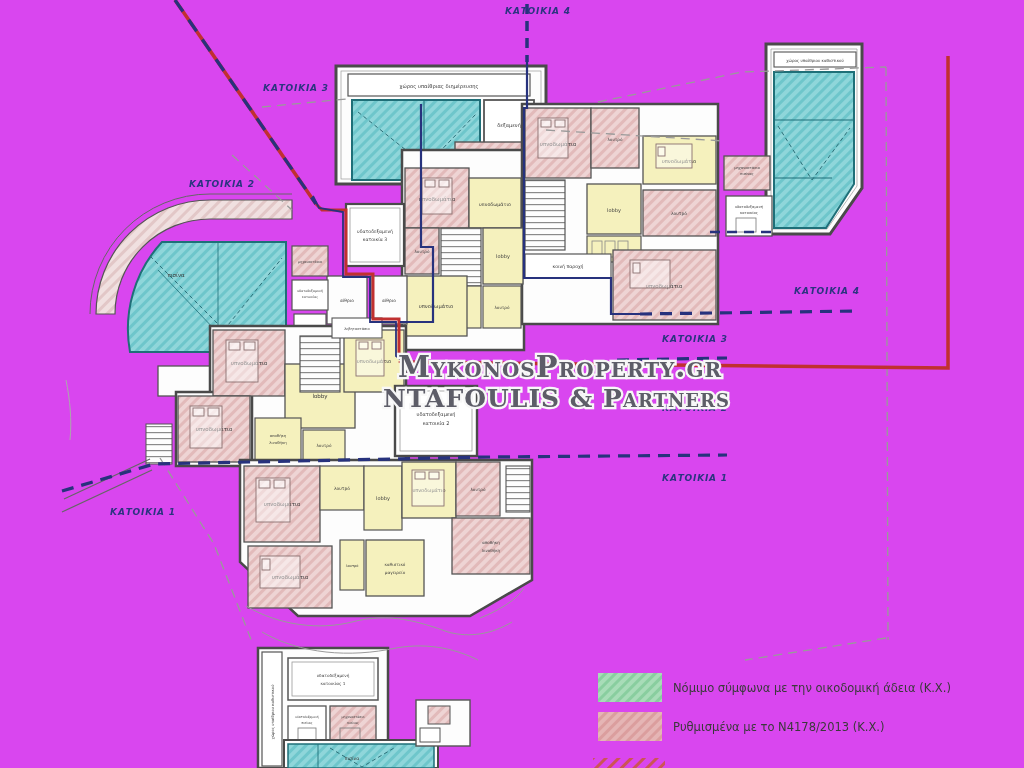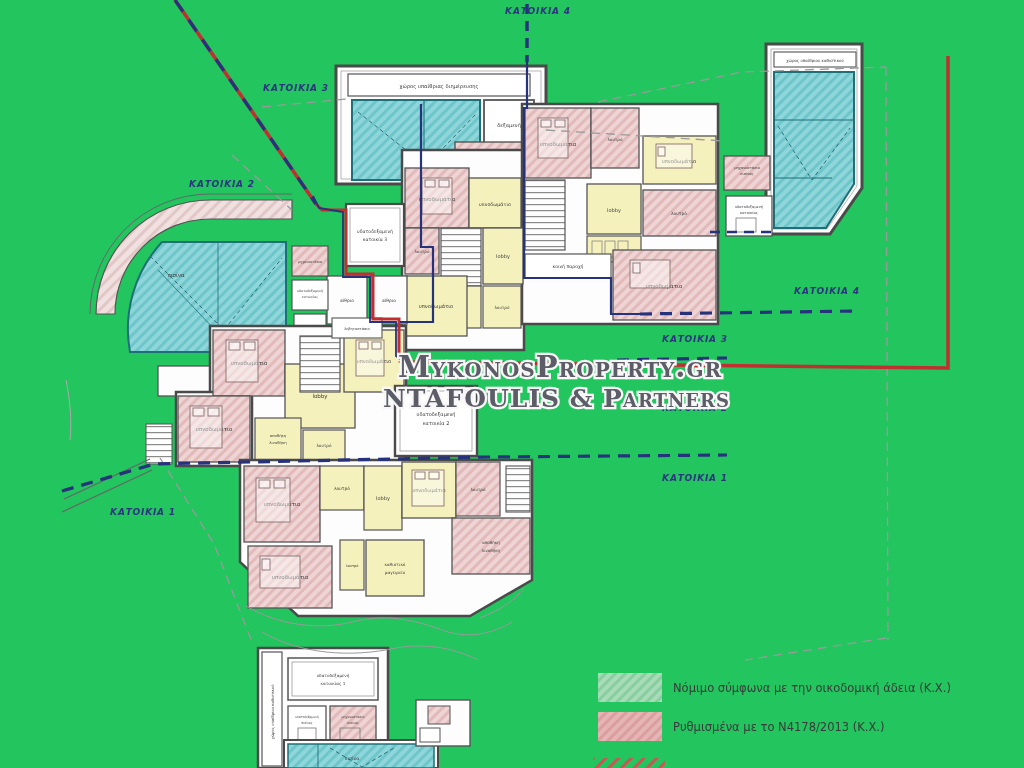--- a/index.html
+++ b/index.html
@@ -1,16 +1,16 @@
 <!DOCTYPE html>
 <html><head>
 <meta charset="utf-8">
 <style>
   html,body{margin:0;padding:0;background:#fff;}
-  #stage{position:relative;width:1024px;height:768px;background:#22c55e;overflow:hidden;
+  #stage{position:relative;width:1024px;height:768px;background:#d946ef;overflow:hidden;
          font-family:"DejaVu Sans","Liberation Sans",sans-serif;}
   svg{display:block}
   .rl{fill:#3c3c3c;text-anchor:middle;font-family:"DejaVu Sans","Liberation Sans",sans-serif;}
   .zl{fill:#2c3480;font-weight:bold;font-style:italic;letter-spacing:0.8px;
       font-size:9px;text-anchor:middle;font-family:"DejaVu Sans","Liberation Sans",sans-serif;}
   .wm{font-weight:bold;fill:#5d5d68;stroke:#f7f7f7;stroke-width:4.5;paint-order:stroke;
       font-variant:small-caps;letter-spacing:1px;font-family:"DejaVu Serif","Liberation Serif",serif;}
   .lg{fill:#3a3a3a;font-size:11.5px;font-family:"DejaVu Sans","Liberation Sans",sans-serif;}
 </style>
 </head>

